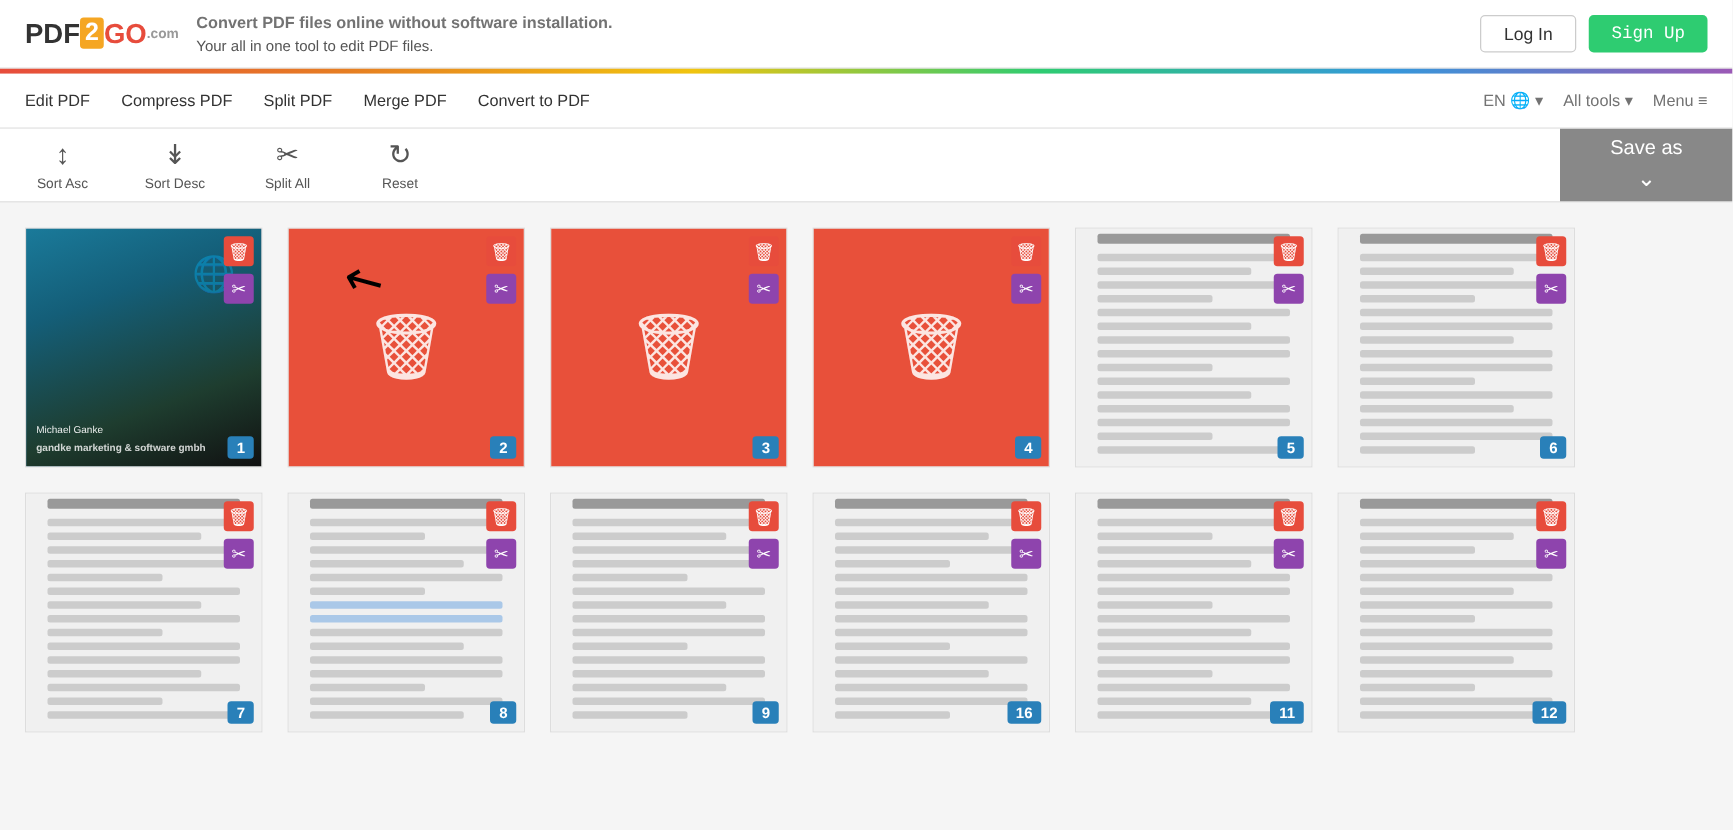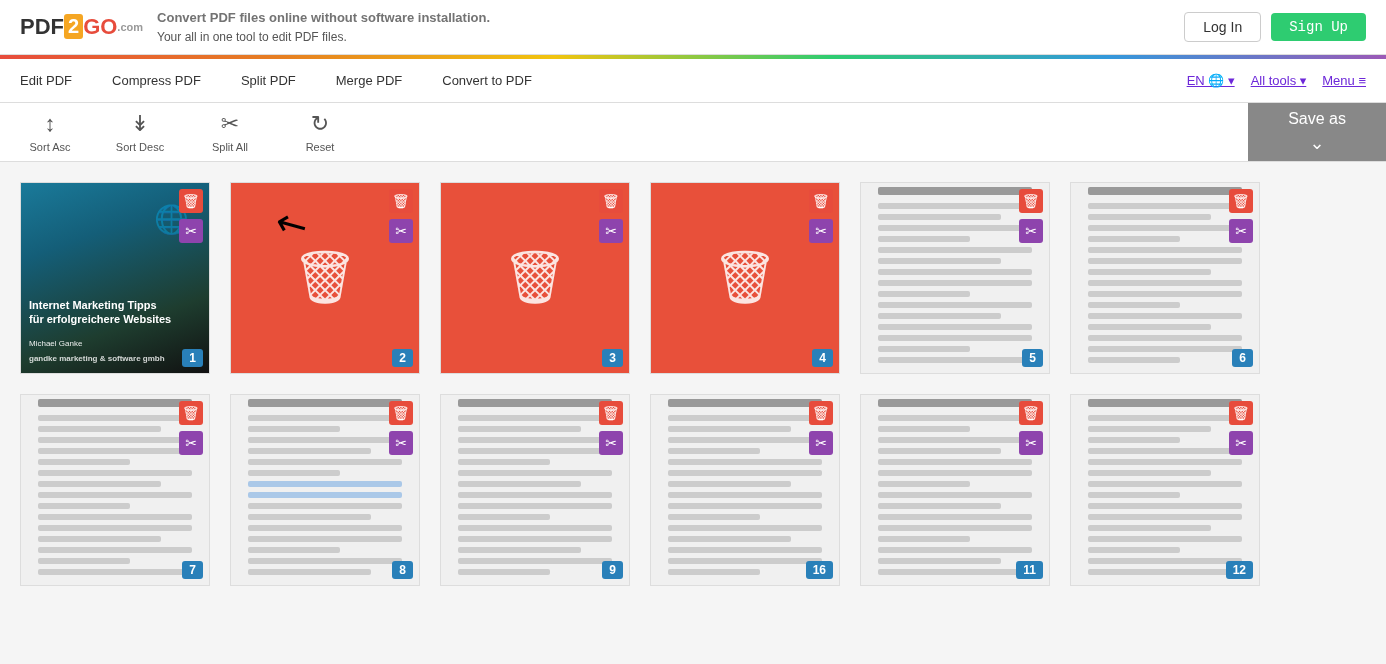--- a/index.html
+++ b/index.html
@@ -32,21 +32,20 @@
       padding: 1px 4px;
       border-radius: 3px;
       font-size: 20px;
     }
     .logo-go { color: #e74c3c; }
     .logo-com { font-size: 11px; color: #999; vertical-align: super; }
     .tagline { font-size: 12px; color: #555; line-height: 1.5; }
     .tagline strong { font-size: 13px; color: #737373; }
     .header-right {
       display: flex;
-      align-items: center;
       gap: 10px;
       margin-left: 20px;
     }
     .btn-login {
       border: 1px solid #ccc;
       background: #fff;
       padding: 6px 18px;
       border-radius: 4px;
       cursor: pointer;
       font-size: 14px;
@@ -73,36 +72,35 @@
     .nav {
       display: flex;
       align-items: center;
       background: #fff;
       border-bottom: 1px solid #ddd;
       padding: 0 20px;
       justify-content: space-between;
     }
     .nav-links {
       display: flex;
-      gap: 40px;
+      gap: 25px;
       padding: 14px 0;
     }
     .nav-link {
       font-size: 13px;
       color: #333;
       cursor: pointer;
       text-decoration: none;
     }
     .nav-right {
       display: flex;
       align-items: center;
       gap: 16px;
       font-size: 13px;
-      color: #6d28d9;
-      text-decoration: underline;
+      color: #737373;
     }
     .nav-right span { cursor: pointer; }
 
     
     .toolbar {
       display: flex;
       align-items: center;
       background: #fff;
       padding: 8px 20px;
       border-bottom: 1px solid #ddd;
@@ -354,21 +352,20 @@
 <div class="content">
   <div class="page-grid" style="position:relative;">
 
     <div class="arrow-cursor" style="position:absolute;top:20px;left:255px;font-size:38px;transform:rotate(-30deg);z-index:20;">↖</div>
 
     <div class="page-card">
       <div class="thumb thumb-cover">
         <div style="position:absolute;top:0;left:0;width:100%;height:100%;background:linear-gradient(160deg,#1a7a9a 0%,#145e78 30%,#1e3d2f 70%,#111 100%);"></div>
         <div style="position:absolute;top:20px;right:20px;font-size:28px;opacity:0.4;color:#88aacc;">🌐</div>
         <div class="cover-content">
-          <div class="cover-title">Internet Marketing Tipps<br>für erfolgreichere Websites</div>
           <div class="cover-subtitle">Michael Ganke</div>
           <div class="cover-author">gandke marketing &amp; software gmbh</div>
         </div>
       </div>
       <button class="btn-delete">🗑</button>
       <button class="btn-scissor">✂</button>
       <span class="page-num">1</span>
     </div>
 
     <div class="page-card">

